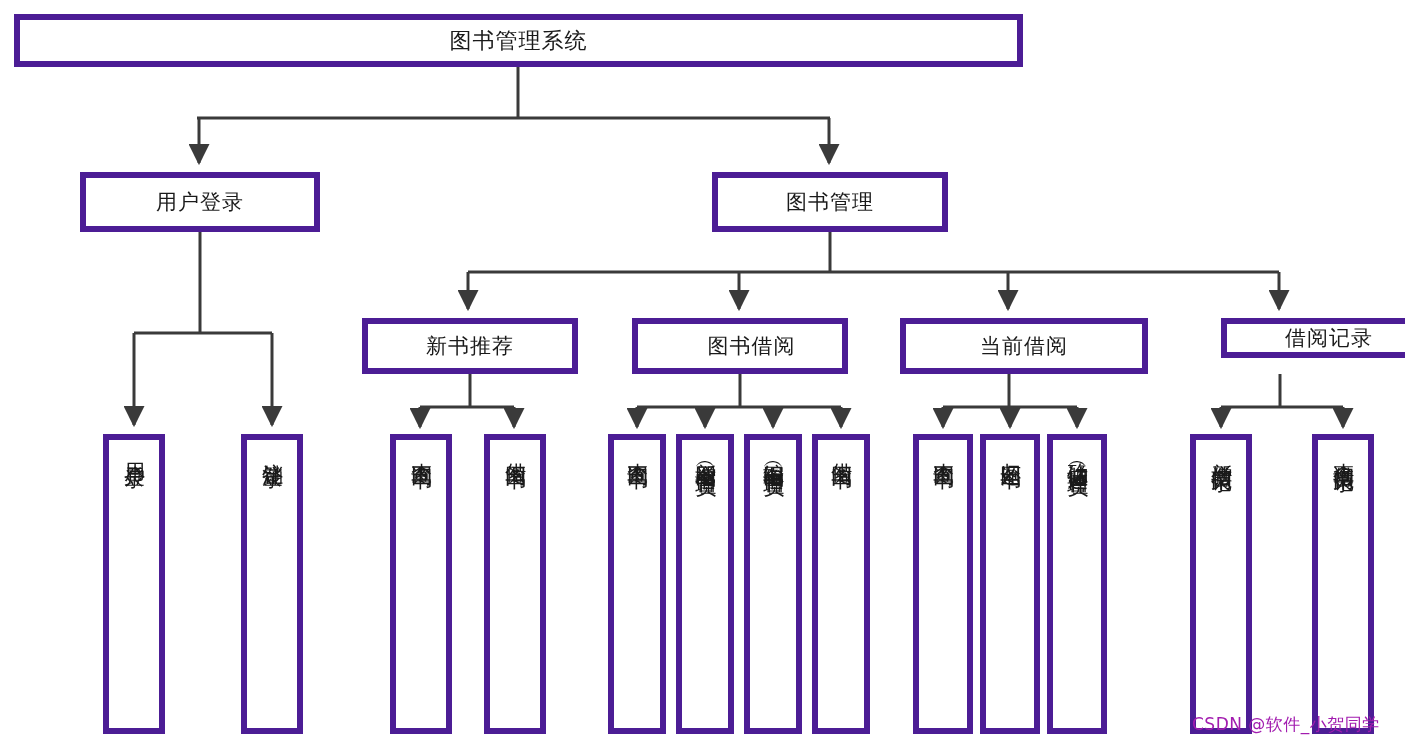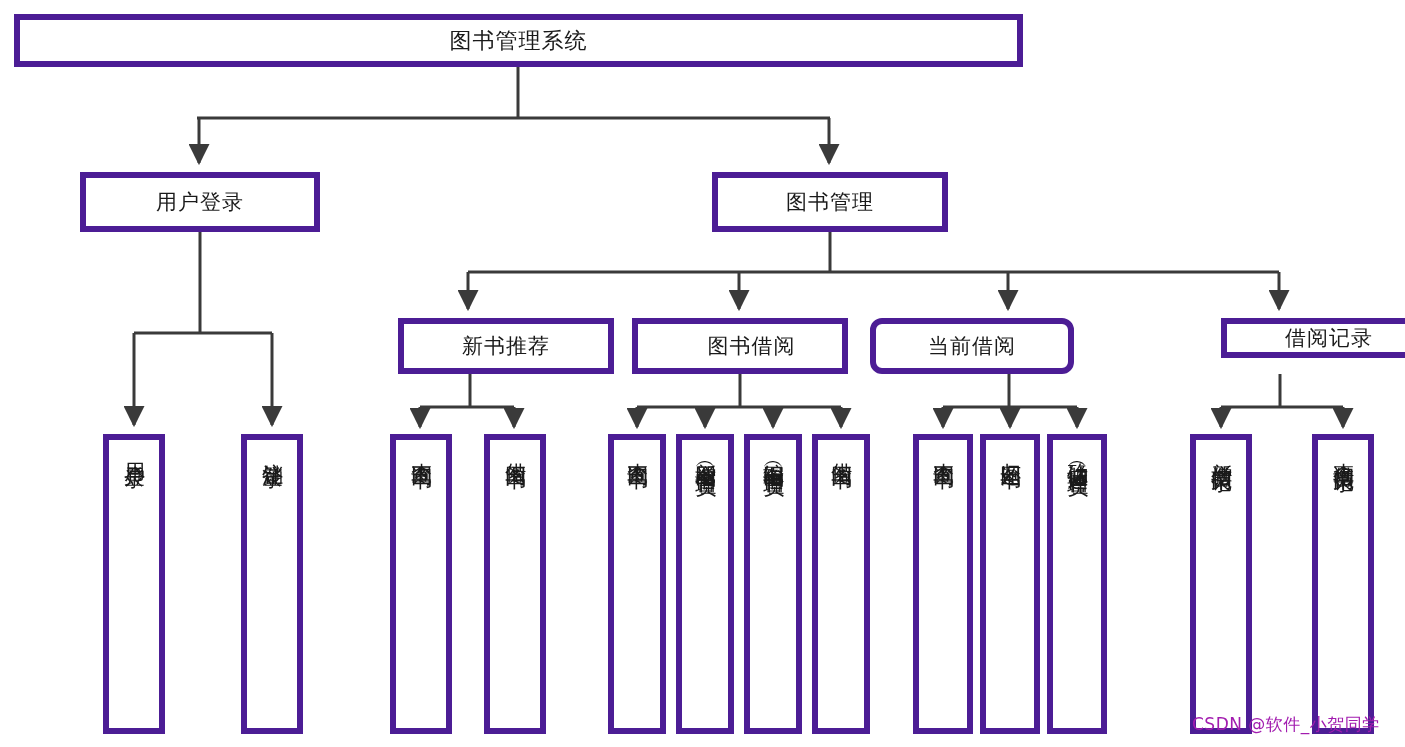--- a/index.html
+++ b/index.html
@@ -126,27 +126,27 @@
     <span>图书管理系统</span>
   </div>
 
   <div class="node h" style="left:80px; top:172px; width:240px; height:60px;">
     <span>用户登录</span>
   </div>
   <div class="node h" style="left:712px; top:172px; width:236px; height:60px;">
     <span>图书管理</span>
   </div>
 
-  <div class="node h" style="left:362px; top:318px; width:216px; height:56px;margin-left:36px;">
+  <div class="node h" style="left:362px; top:318px; width:216px; height:56px;">
     <span>新书推荐</span>
   </div>
   <div class="node h" style="left:632px; top:318px; width:216px; height:56px;padding-left:23px;">
     <span>图书借阅</span>
   </div>
-  <div class="node h" style="left:870px; top:318px; width:204px; height:56px;border-radius:12px;">
+  <div class="node h" style="left:900px; top:318px; width:248px; height:56px;">
     <span>当前借阅</span>
   </div>
   <div class="node h" style="left:1221px; top:318px; width:216px; height:40px;">
     <span>借阅记录</span>
   </div>
 
   <div class="node v" style="left:103px; top:434px; width:62px; height:300px;">
     <span class="vtext">用户登录</span>
   </div>
   <div class="node v" style="left:241px; top:434px; width:62px; height:300px;">

